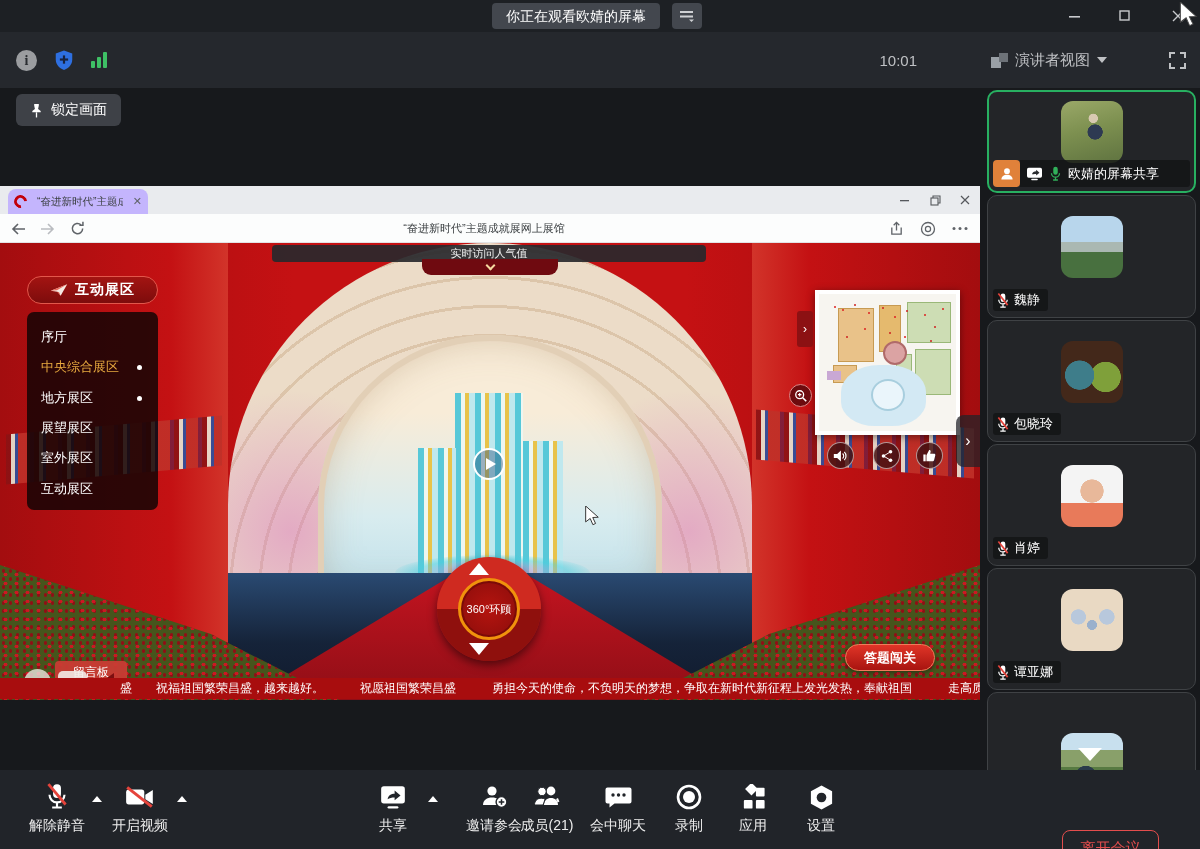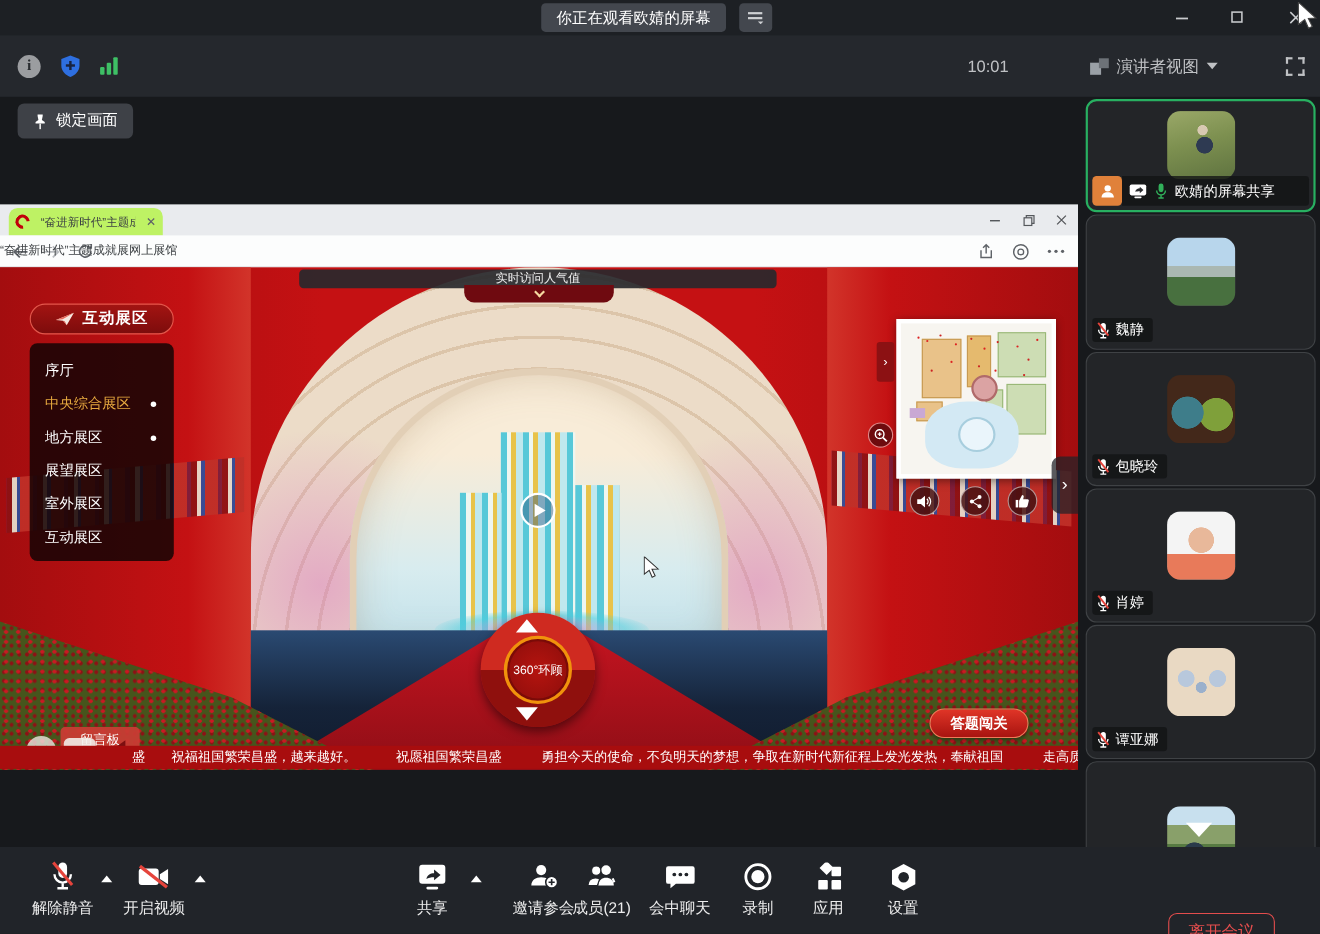--- a/index.html
+++ b/index.html
@@ -25,28 +25,28 @@
   .layout-ic i { position:absolute; display:block; }
   .fs-ic { width:17px; height:17px; position:relative; }
   .fs-ic i { position:absolute; width:6px; height:6px; border:2px solid #bfc1c4; }
 
   
   .lock-btn { position:absolute; left:16px; top:94px; height:32px; background:#3e4147; border-radius:6px; display:flex; align-items:center; gap:8px; padding:0 14px; color:#fff; font-size:14px; }
 
   
   .browser { position:absolute; left:0; top:186px; width:980px; height:514px; background:#e9ebee; }
   .tabstrip { position:absolute; left:0; top:0; width:980px; height:28px; background:#e9ebee; }
-  .tab { position:absolute; left:8px; top:3px; width:140px; height:25px; background:#bef264; border-radius:8px 8px 0 0; display:flex; align-items:center; padding:0 6px; gap:10px; }
+  .tab { position:absolute; left:8px; top:3px; width:140px; height:25px; background:#c4b5fd; border-radius:8px 8px 0 0; display:flex; align-items:center; padding:0 6px; gap:10px; }
   .favicon { width:13px; height:13px; border-radius:50%; border:3.5px solid #c2000b; border-right-color:transparent; transform:rotate(40deg); flex:none; }
   .tab-title { font-size:10.5px; color:#3c4043; white-space:nowrap; overflow:hidden; width:96px; }
   .tab-x { color:#5f6368; font-size:11px; }
   .brctl { position:absolute; top:0; height:28px; width:30px; display:flex; align-items:center; justify-content:center; color:#55585c; font-size:12px; }
   .btoolbar { position:absolute; left:0; top:28px; width:980px; height:29px; background:#fcfdfd; border-bottom:1px solid #e2e3e5; }
   .nav-arrows { position:absolute; left:10px; top:0; height:29px; display:flex; align-items:center; gap:14px; }
-  .addr-title { position:absolute; left:0; right:12px; top:0; height:29px; text-align:left; line-height:29px; font-size:11px; color:#3c4043; }
+  .addr-title { position:absolute; left:0; right:12px; top:0; height:29px; text-align:center; line-height:29px; font-size:11px; color:#3c4043; }
   .btool-right { position:absolute; right:12px; top:0; height:29px; display:flex; align-items:center; gap:16px; }
 
   
   .page { position:absolute; left:0; top:57px; width:980px; height:457px; overflow:hidden; background:linear-gradient(90deg,#9c0c0e,#c51113 30%,#c51113 70%,#9c0c0e); }
   .wall-left { position:absolute; left:0; top:0; width:228px; height:457px; background:linear-gradient(90deg,#a30d0f,#c41113 75%,#d2342a); }
   .wall-right { position:absolute; left:752px; top:0; width:228px; height:457px; background:linear-gradient(270deg,#a30d0f,#c41113 75%,#d2342a); }
   .exh { position:absolute; height:50px; opacity:.92; background:repeating-linear-gradient(90deg,#8c1214 0 5px,#e9e2d2 5px 9px,#2e4f9e 9px 12px,#c03028 12px 24px,#7c1e3c 24px 28px); }
   .exh.l { left:6px; top:182px; width:216px; transform:skewY(-5deg); }
   .exh.r { left:756px; top:176px; width:218px; transform:skewY(5deg); }
   .arch { position:absolute; left:228px; top:0; width:524px; height:352px; border-radius:262px 262px 0 0;

